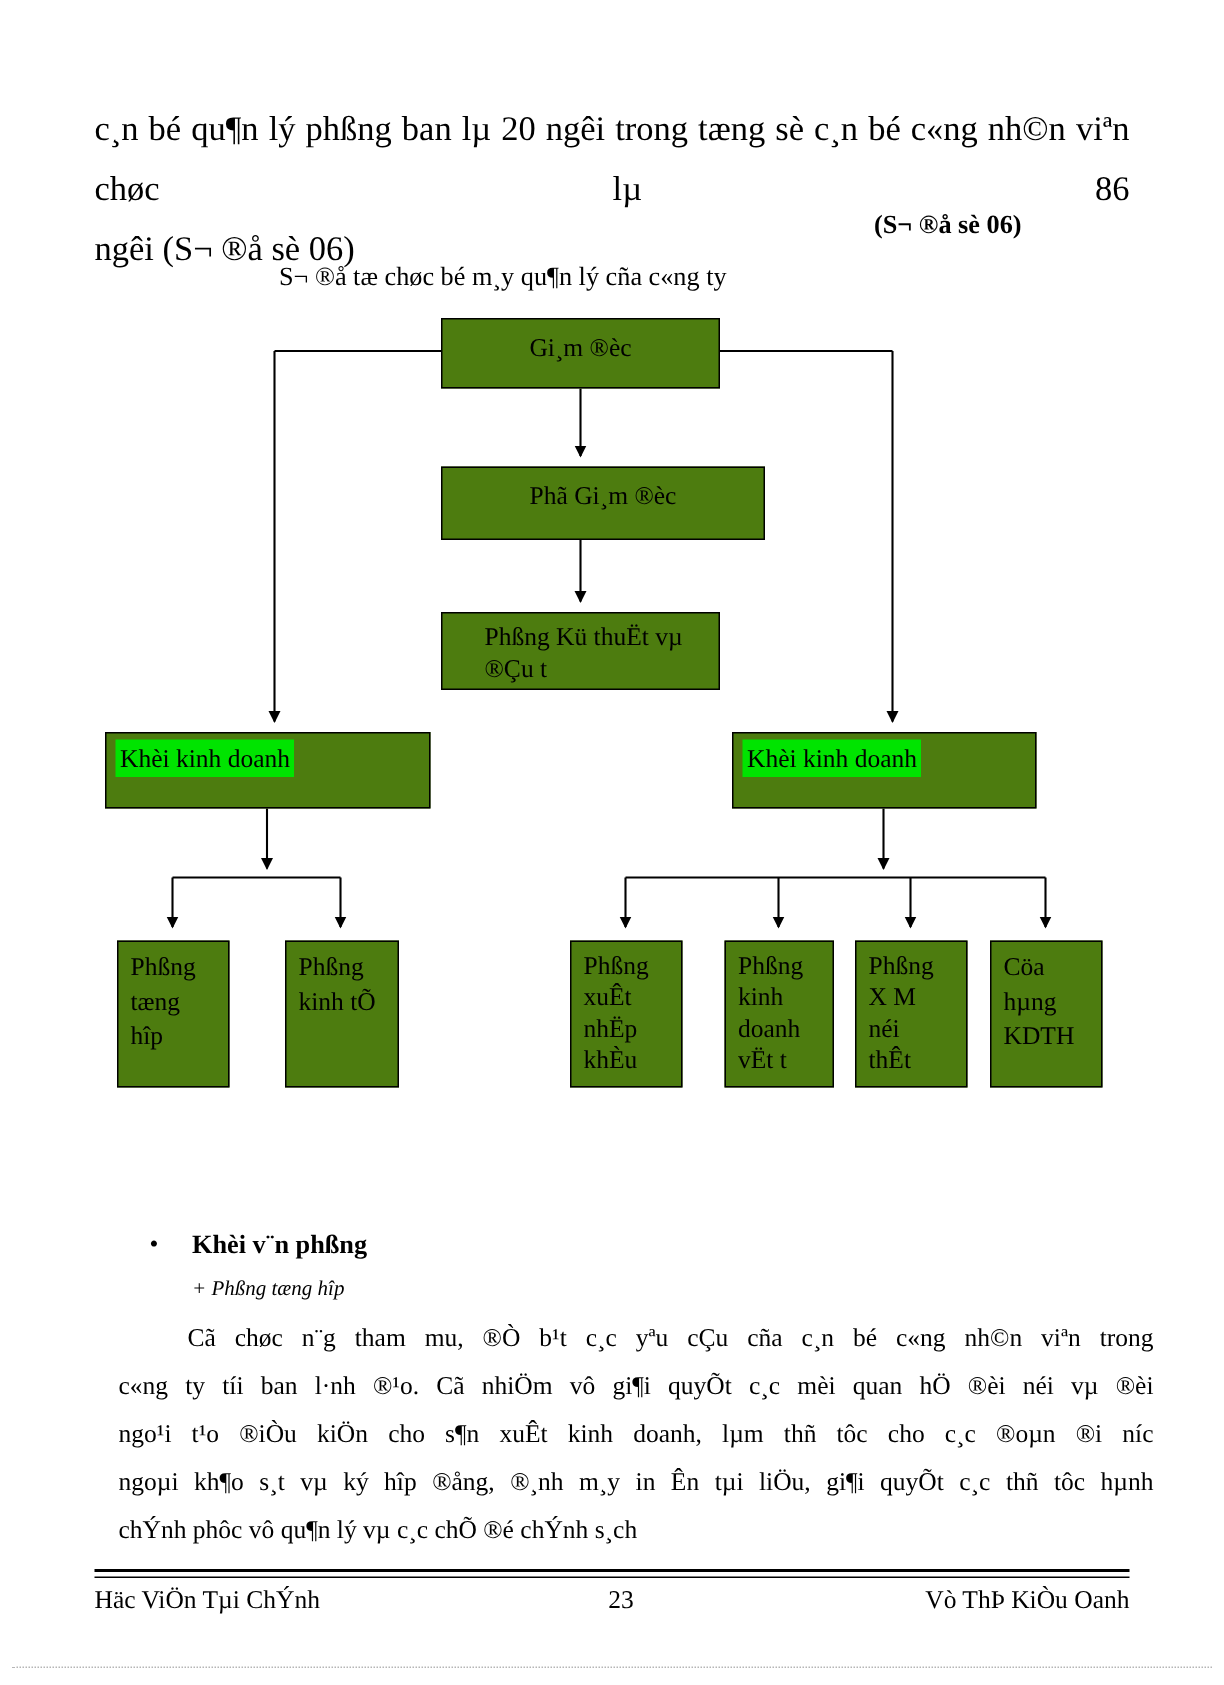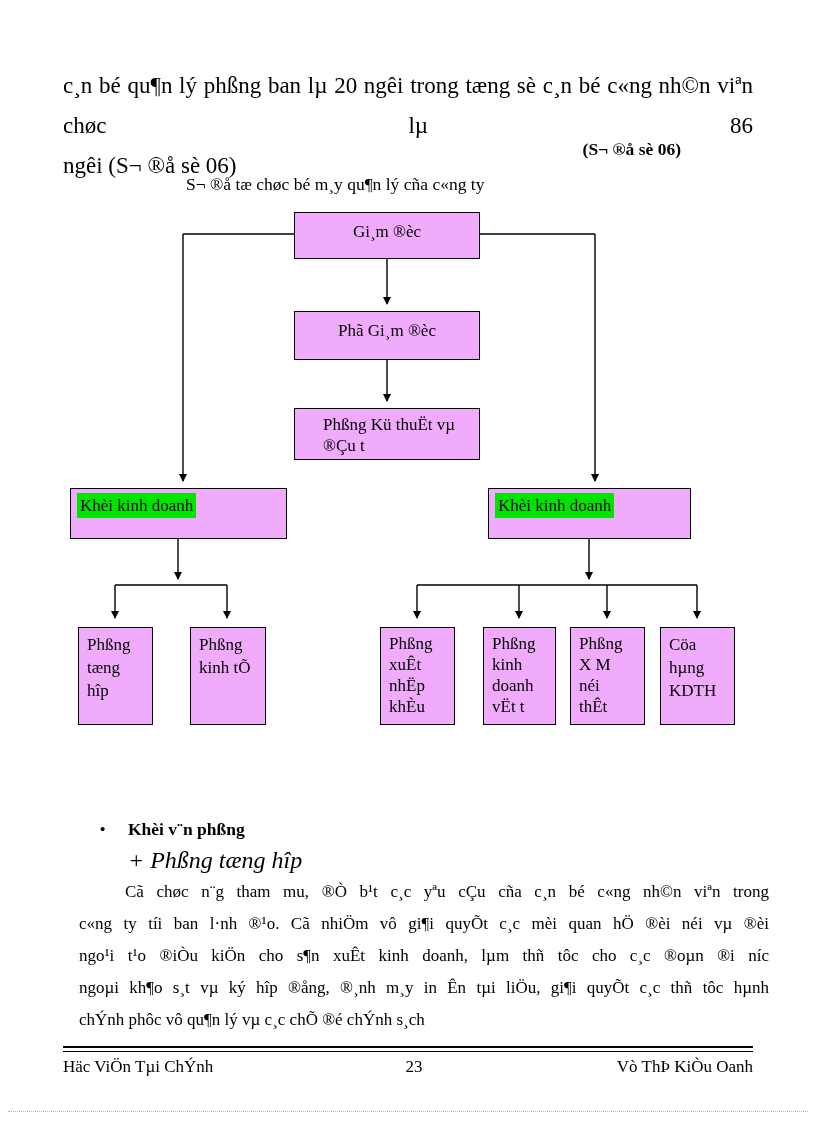--- a/index.html
+++ b/index.html
@@ -9,30 +9,30 @@
     overflow:hidden;
   }
   .abs{position:absolute;}
   .jline{text-align:justify;}
   .stretch{text-align-last:justify;}
   #intro{left:63px;top:66px;width:690px;font-size:23px;line-height:40px;}
   #ref-bold{left:63px;top:137px;width:618px;font-size:17.5px;font-weight:bold;text-align:right;line-height:24px;}
   #diagram-title{left:186px;top:172px;font-size:17.5px;line-height:24px;}
   svg.connectors{position:absolute;left:0;top:0;pointer-events:none;}
   .box{
-    position:absolute;border:1.4px solid #000;background:#f0abfc;box-sizing:border-box;
+    position:absolute;border:1.4px solid #000;background:#4d7c0f;box-sizing:border-box;
     font-size:17px;line-height:21px;
   }
   .box.center{text-align:center;padding-top:8px;}
   .box.pad{padding:5px 8px;}
   .hl{display:inline-block;padding:2px 3px;}
   .blk-line{display:block;}
   #bullet-row{left:100px;top:816px;font-size:17.5px;font-weight:bold;line-height:26px;}
   #bullet-row .bullet{display:inline-block;width:28px;font-size:15px;vertical-align:1px;}
-  #subheading{left:128px;top:847px;font-size:24px;font-style:italic;line-height:26px;}
+  #subheading{left:128px;top:847px;font-size:14px;font-style:italic;line-height:26px;}
   #body-par{left:79px;top:876px;width:690px;font-size:17px;line-height:32px;}
   #body-par .indent{padding-left:46px;}
   #footer-rule{left:63px;top:1046px;width:690px;height:3px;border-top:2px solid #000;border-bottom:1px solid #000;}
   #footer-row{left:63px;top:1055px;width:690px;display:flex;justify-content:space-between;font-size:17px;line-height:24px;}
   #footer-page{position:absolute;left:12px;right:0;text-align:center;}
   #footer-row{position:absolute;}
   #page-edge{left:8px;top:1111px;width:800px;border-top:1.5px dotted #b5b5b5;}
 </style>
 </head>
 <body>
@@ -69,21 +69,21 @@
     <path d="M519 585 L519 618" marker-end="url(#arr)"></path>
     <path d="M607 585 L607 618" marker-end="url(#arr)"></path>
     <path d="M697 585 L697 618" marker-end="url(#arr)"></path>
   </g>
 </svg>
 
 <div class="box center" style="left:294px;top:212px;width:186px;height:47px;">
   <span>Gi¸m ®èc</span>
 </div>
 
-<div class="box center" style="left:294px;top:311px;width:186px;height:49px;">
+<div class="box center" style="left:294px;top:311px;width:216px;height:49px;">
   <span>Phã Gi¸m ®èc</span>
 </div>
 
 <div class="box pad" style="left:294px;top:408px;width:186px;height:52px;padding-left:28px;">
   <span class="blk-line">Phßng Kü thuËt vµ</span>
   <span class="blk-line">®Çu t</span>
 </div>
 
 <div class="box" style="left:70px;top:488px;width:217px;height:51px;padding:4px 6px;">
   <span class="hl" style="background:#00e400;">Khèi kinh doanh</span>

